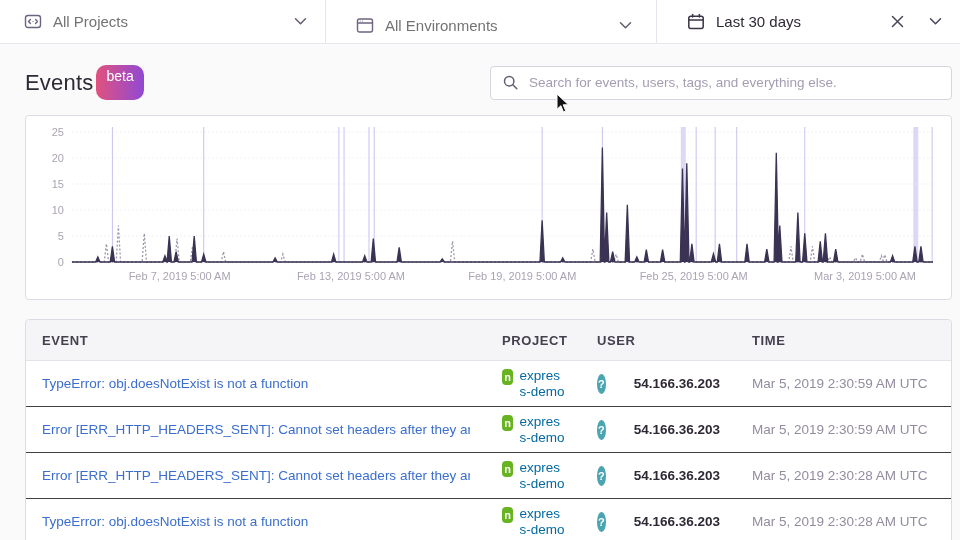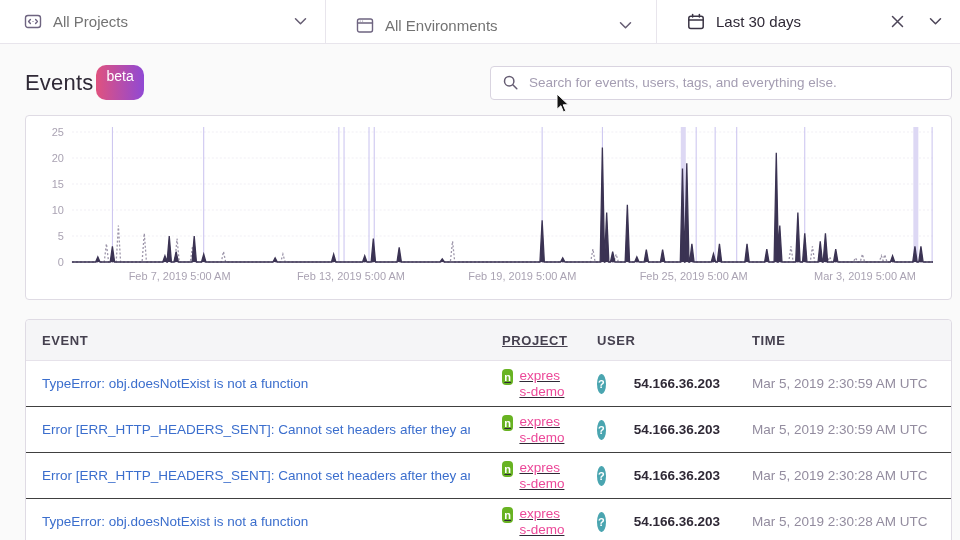--- a/index.html
+++ b/index.html
@@ -36,28 +36,28 @@
   .chart-panel { height:185px; }
   #chart { display:block; width:100%; height:100%; }
   .axis { fill:#aaa3b3; font-size:11px; font-family:"Liberation Sans", sans-serif; }
   
   .table-panel { margin-top:19px; min-height:262px; overflow:hidden; }
   .thead { display:flex; background:#f5f5f7; border-bottom:1px solid #e6e2ea; border-radius:4px 4px 0 0; }
   .th { font-size:13px; font-weight:700; letter-spacing:.6px; color:#45404f; padding:13px 16px 12px; }
   .trow { display:flex; align-items:center; border-bottom:1px solid #404040; min-height:46px; }
   .td { padding:6px 16px; font-size:13.5px; }
   .col-event { flex:1; min-width:0; }
-  .col-project { width:95px;text-decoration:underline; }
+  .col-project { width:95px; }
   .col-user { width:155px; }
   .col-time { width:215px; }
   .td-event a { color:#3b6ecd; text-decoration:none; display:block; white-space:nowrap; overflow:hidden; }
   .td-project { display:flex; gap:6px; align-items:flex-start; }
   .node-icon { width:16px; height:16px; border-radius:4px; background:#68b322; color:#fff; font-size:11px; font-weight:700;
                display:inline-flex; align-items:center; justify-content:center; margin-top:1px; }
-  .proj-name { color:#ec4899; line-height:16px; width:64px; word-break:break-word; }
+  .proj-name { color:#0369a1; line-height:16px; width:64px; word-break:break-word; }
   .td-user { display:flex; align-items:center; gap:8px; }
   .user-avatar { width:20px; height:20px; border-radius:50%; background:#4aa5b0; color:#fff; font-size:11px; font-weight:700;
                  display:inline-flex; align-items:center; justify-content:center; }
   .ip { font-weight:700; color:#2f2936;margin-left:20px; }
   .td-time { color:#938c9f; }
   
   .cursor { position:absolute; left:556px; top:93px; pointer-events:none; }
 </style>
 </head>
 <body>

